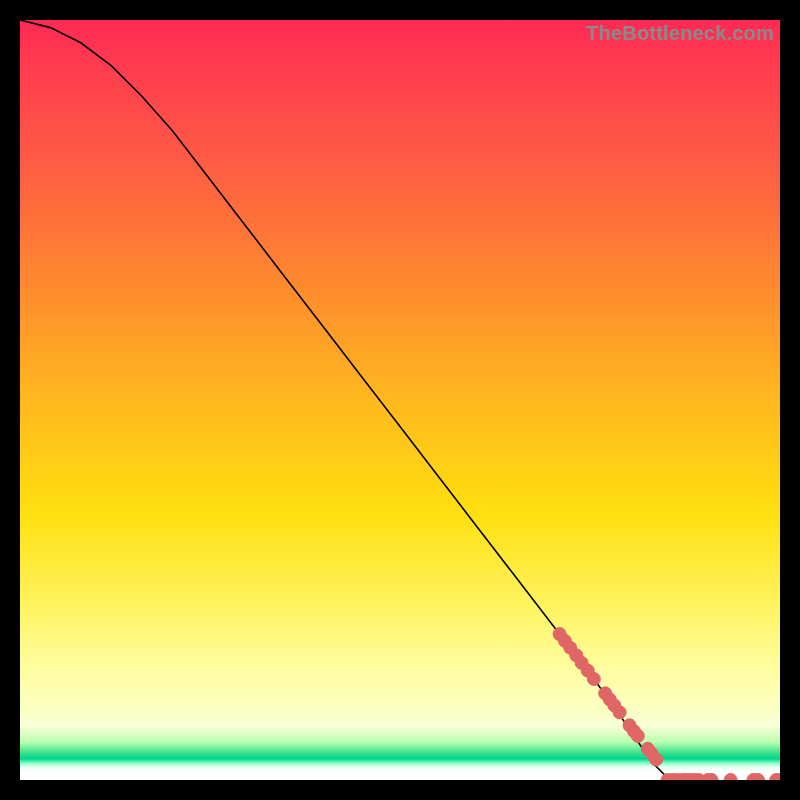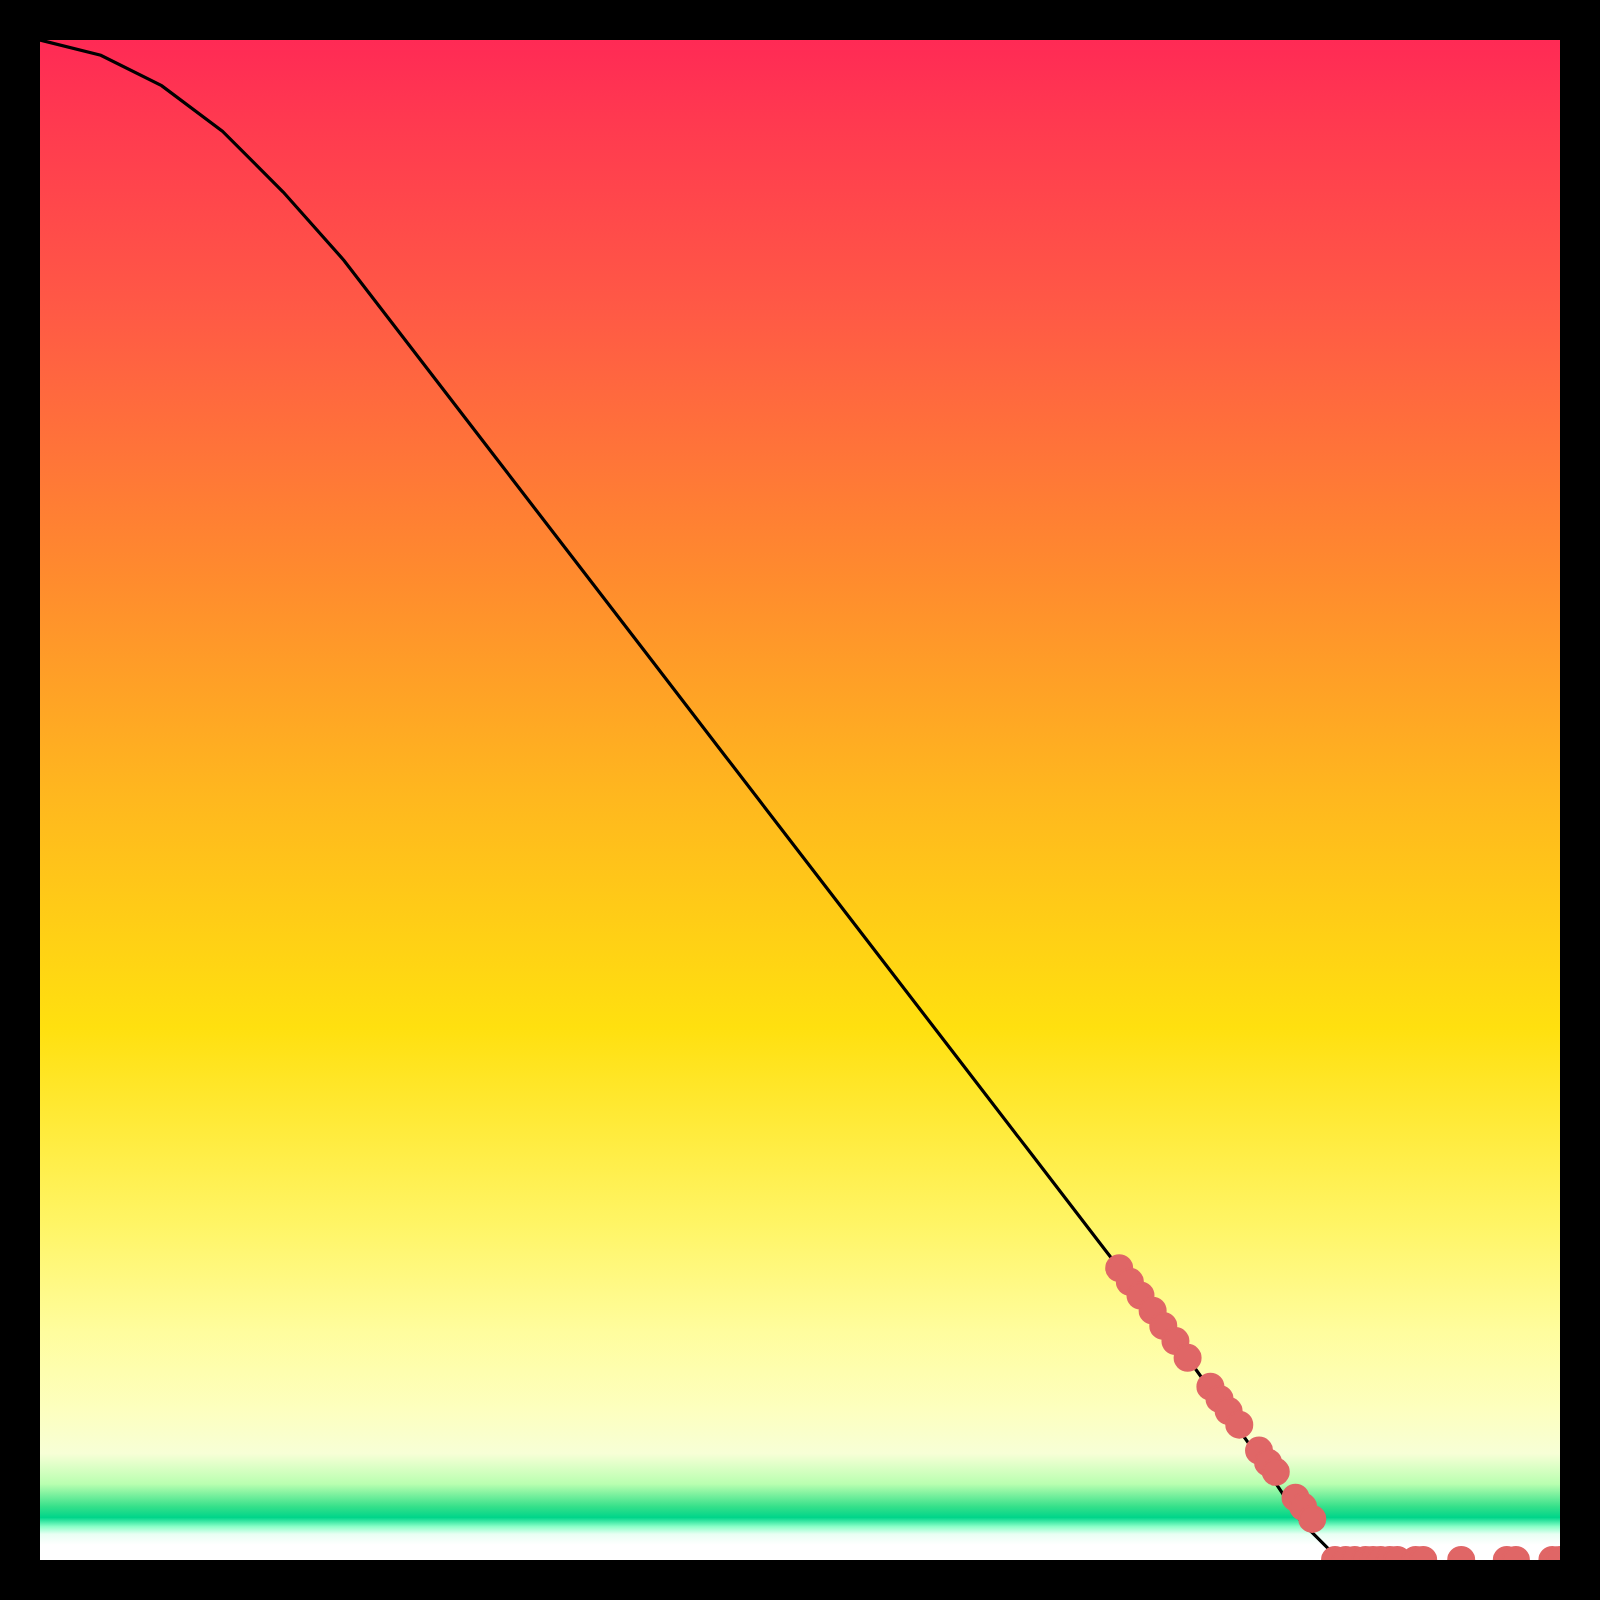--- a/index.html
+++ b/index.html
@@ -69,20 +69,21 @@
   .dot {
     fill: #e06666;
     stroke: #e06666;
   }
 </style>
 </head>
 <body>
 
 <div class="frame">
   <div class="plot">
+    <div class="watermark">TheBottleneck.com</div>
     <svg class="overlay" viewBox="0 0 760 760" preserveAspectRatio="none">
       <path id="curve-path" class="curve" d="M0.00 0.00 L30.40 7.60 L60.80 22.80 L91.20 45.60 L121.60 76.00 L152.00 110.20 L190.00 159.60 L228.00 209.00 L266.00 258.40 L304.00 307.80 L342.00 357.20 L380.00 406.60 L418.00 456.00 L456.00 505.40 L494.00 554.80 L532.00 604.20 L570.00 653.60 L608.00 706.80 L630.80 741.00 L646.00 756.20 L661.20 760.00" stroke="#000000"></path>
       <g id="dots-on-curve">
           <circle cx="539.60" cy="614.08" r="6.5" class="dot" fill="#e06666"></circle>
           <circle cx="544.92" cy="620.92" r="6.5" class="dot" fill="#e06666"></circle>
           <circle cx="550.24" cy="627.76" r="6.5" class="dot" fill="#e06666"></circle>
           <circle cx="556.32" cy="635.36" r="6.5" class="dot" fill="#e06666"></circle>
           <circle cx="561.64" cy="642.96" r="6.5" class="dot" fill="#e06666"></circle>
           <circle cx="567.72" cy="650.56" r="6.5" class="dot" fill="#e06666"></circle>
           <circle cx="573.80" cy="658.92" r="6.5" class="dot" fill="#e06666"></circle>

